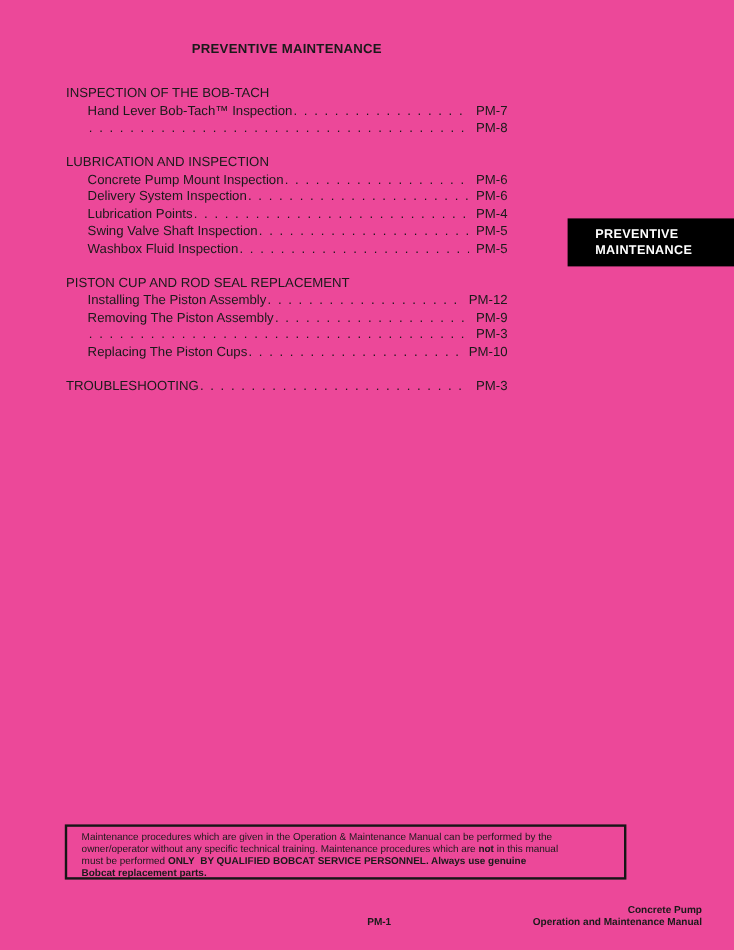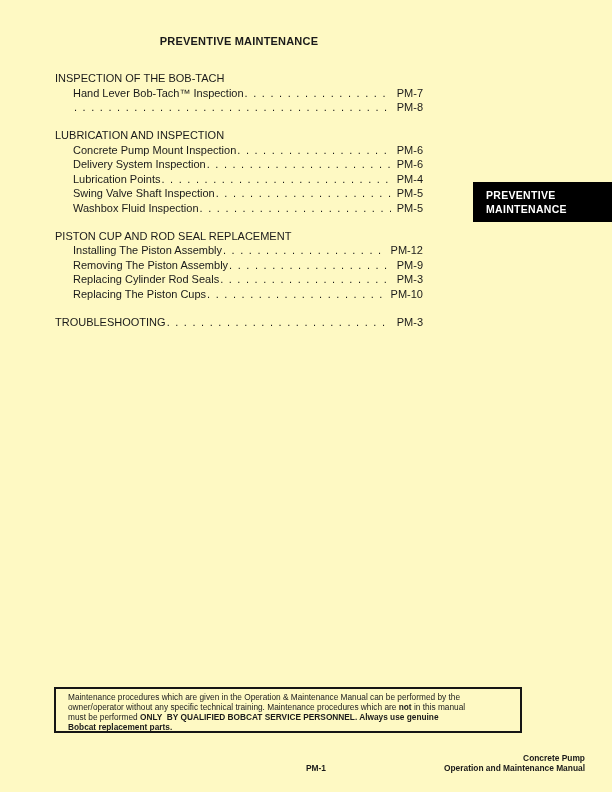--- a/index.html
+++ b/index.html
@@ -4,21 +4,21 @@
 <style>
   html, body {
     margin: 0;
     padding: 0;
     background: #ffffff;
   }
   .page {
     position: relative;
     width: 612px;
     height: 792px;
-    background: #fef9c3;
+    background: #ec4899;
     font-family: "Liberation Sans", sans-serif;
     color: #1a1a1a;
     overflow: hidden;
   }
   .title {
     position: absolute;
     left: 55px;
     top: 35px;
     width: 368px;
     margin: 0;
@@ -59,21 +59,21 @@
     top: 182px;
     right: 0;
     height: 40px;
     box-sizing: border-box;
     background: #000000;
     color: #ffffff;
     font-size: 10.5px;
     font-weight: bold;
     line-height: 13.5px;
     letter-spacing: 0.3px;
-    padding: 7px 0 0 13px;
+    padding: 7px 0 0 23px;
   }
   .notice {
     position: absolute;
     left: 54px;
     top: 687px;
     width: 468px;
     height: 46px;
     box-sizing: border-box;
     border: 2px solid #161616;
     padding: 3px 5px 0 12px;
@@ -159,21 +159,20 @@
           <span class="lbl">Installing The Piston Assembly</span>
           <span class="leader">. . . . . . . . . . . . . . . . . . . . . . . . . . . . . . . . . . . . . . . . . . . . . . . . . . . . . . . . . . . . . . . . . . . . . . . . . . . . . . . . </span>
           <span class="pnum">PM-12</span>
         </div>
         <div class="row item">
           <span class="lbl">Removing The Piston Assembly</span>
           <span class="leader">. . . . . . . . . . . . . . . . . . . . . . . . . . . . . . . . . . . . . . . . . . . . . . . . . . . . . . . . . . . . . . . . . . . . . . . . . . . . . . . . </span>
           <span class="pnum">PM-9</span>
         </div>
         <div class="row item">
-          <span class="lbl">Replacing Cylinder Rod Seals</span>
           <span class="leader">. . . . . . . . . . . . . . . . . . . . . . . . . . . . . . . . . . . . . . . . . . . . . . . . . . . . . . . . . . . . . . . . . . . . . . . . . . . . . . . . </span>
           <span class="pnum">PM-3</span>
         </div>
         <div class="row item">
           <span class="lbl">Replacing The Piston Cups</span>
           <span class="leader">. . . . . . . . . . . . . . . . . . . . . . . . . . . . . . . . . . . . . . . . . . . . . . . . . . . . . . . . . . . . . . . . . . . . . . . . . . . . . . . . </span>
           <span class="pnum">PM-10</span>
         </div>
       </div>
       <div class="section">

